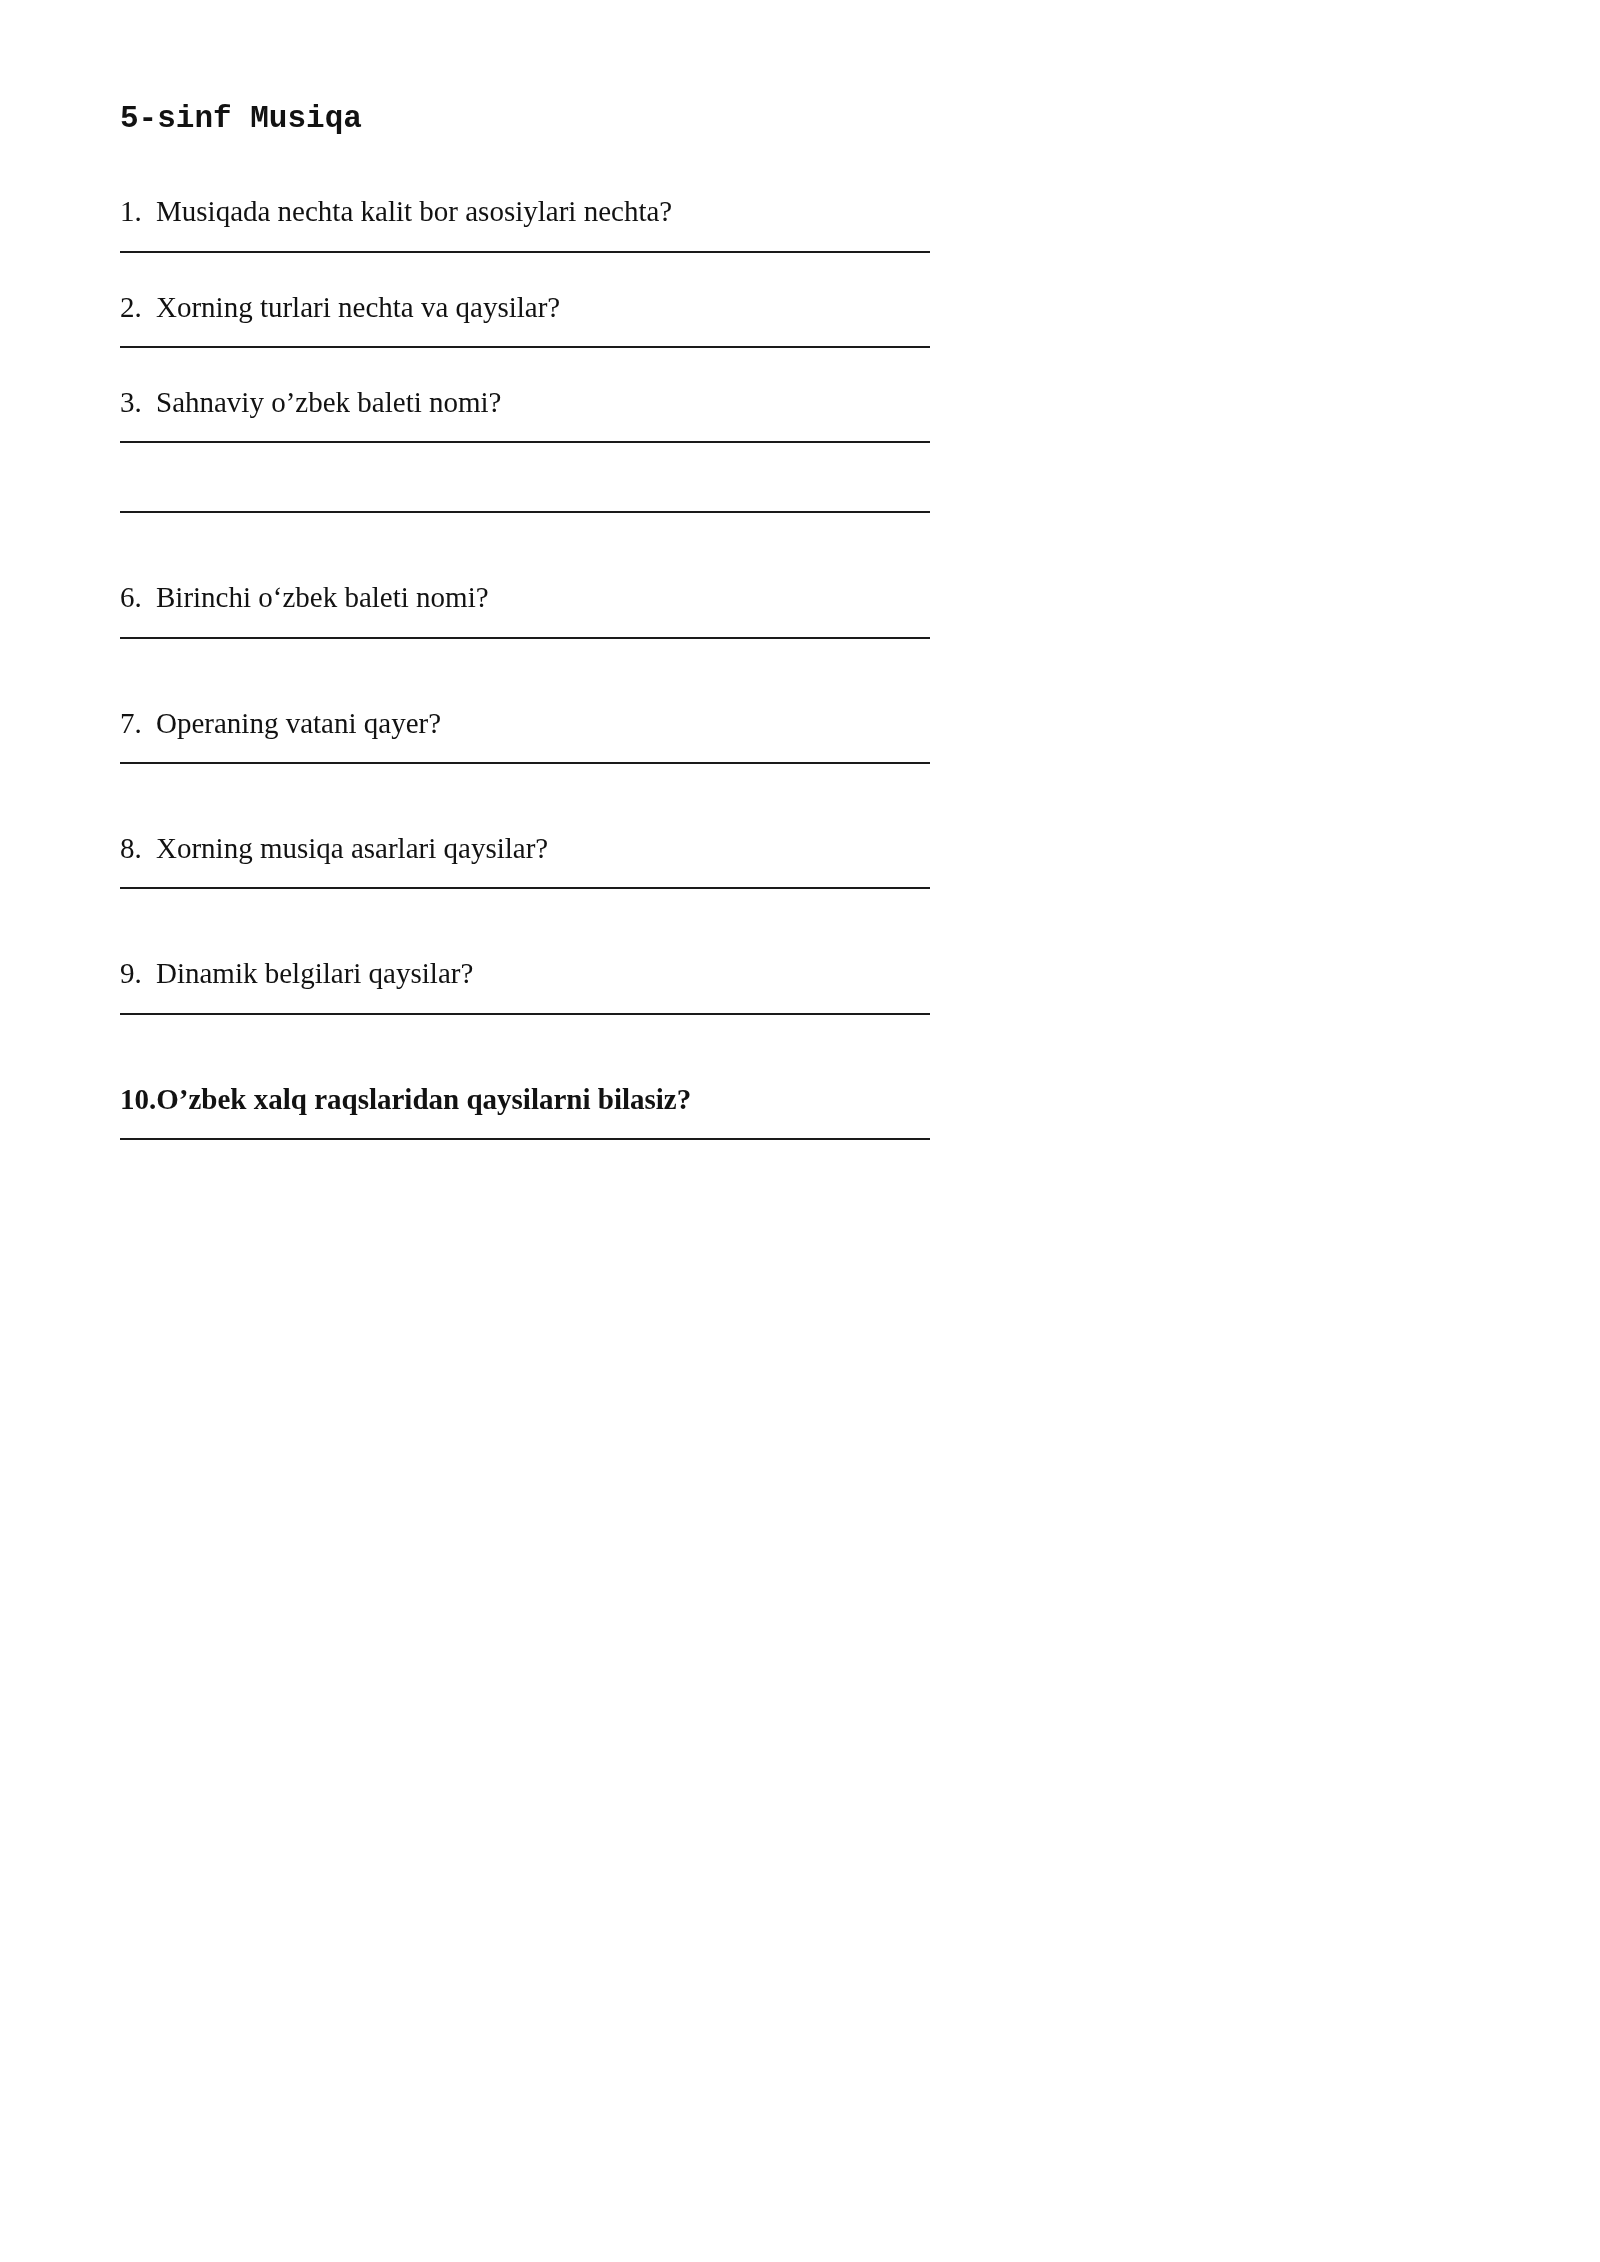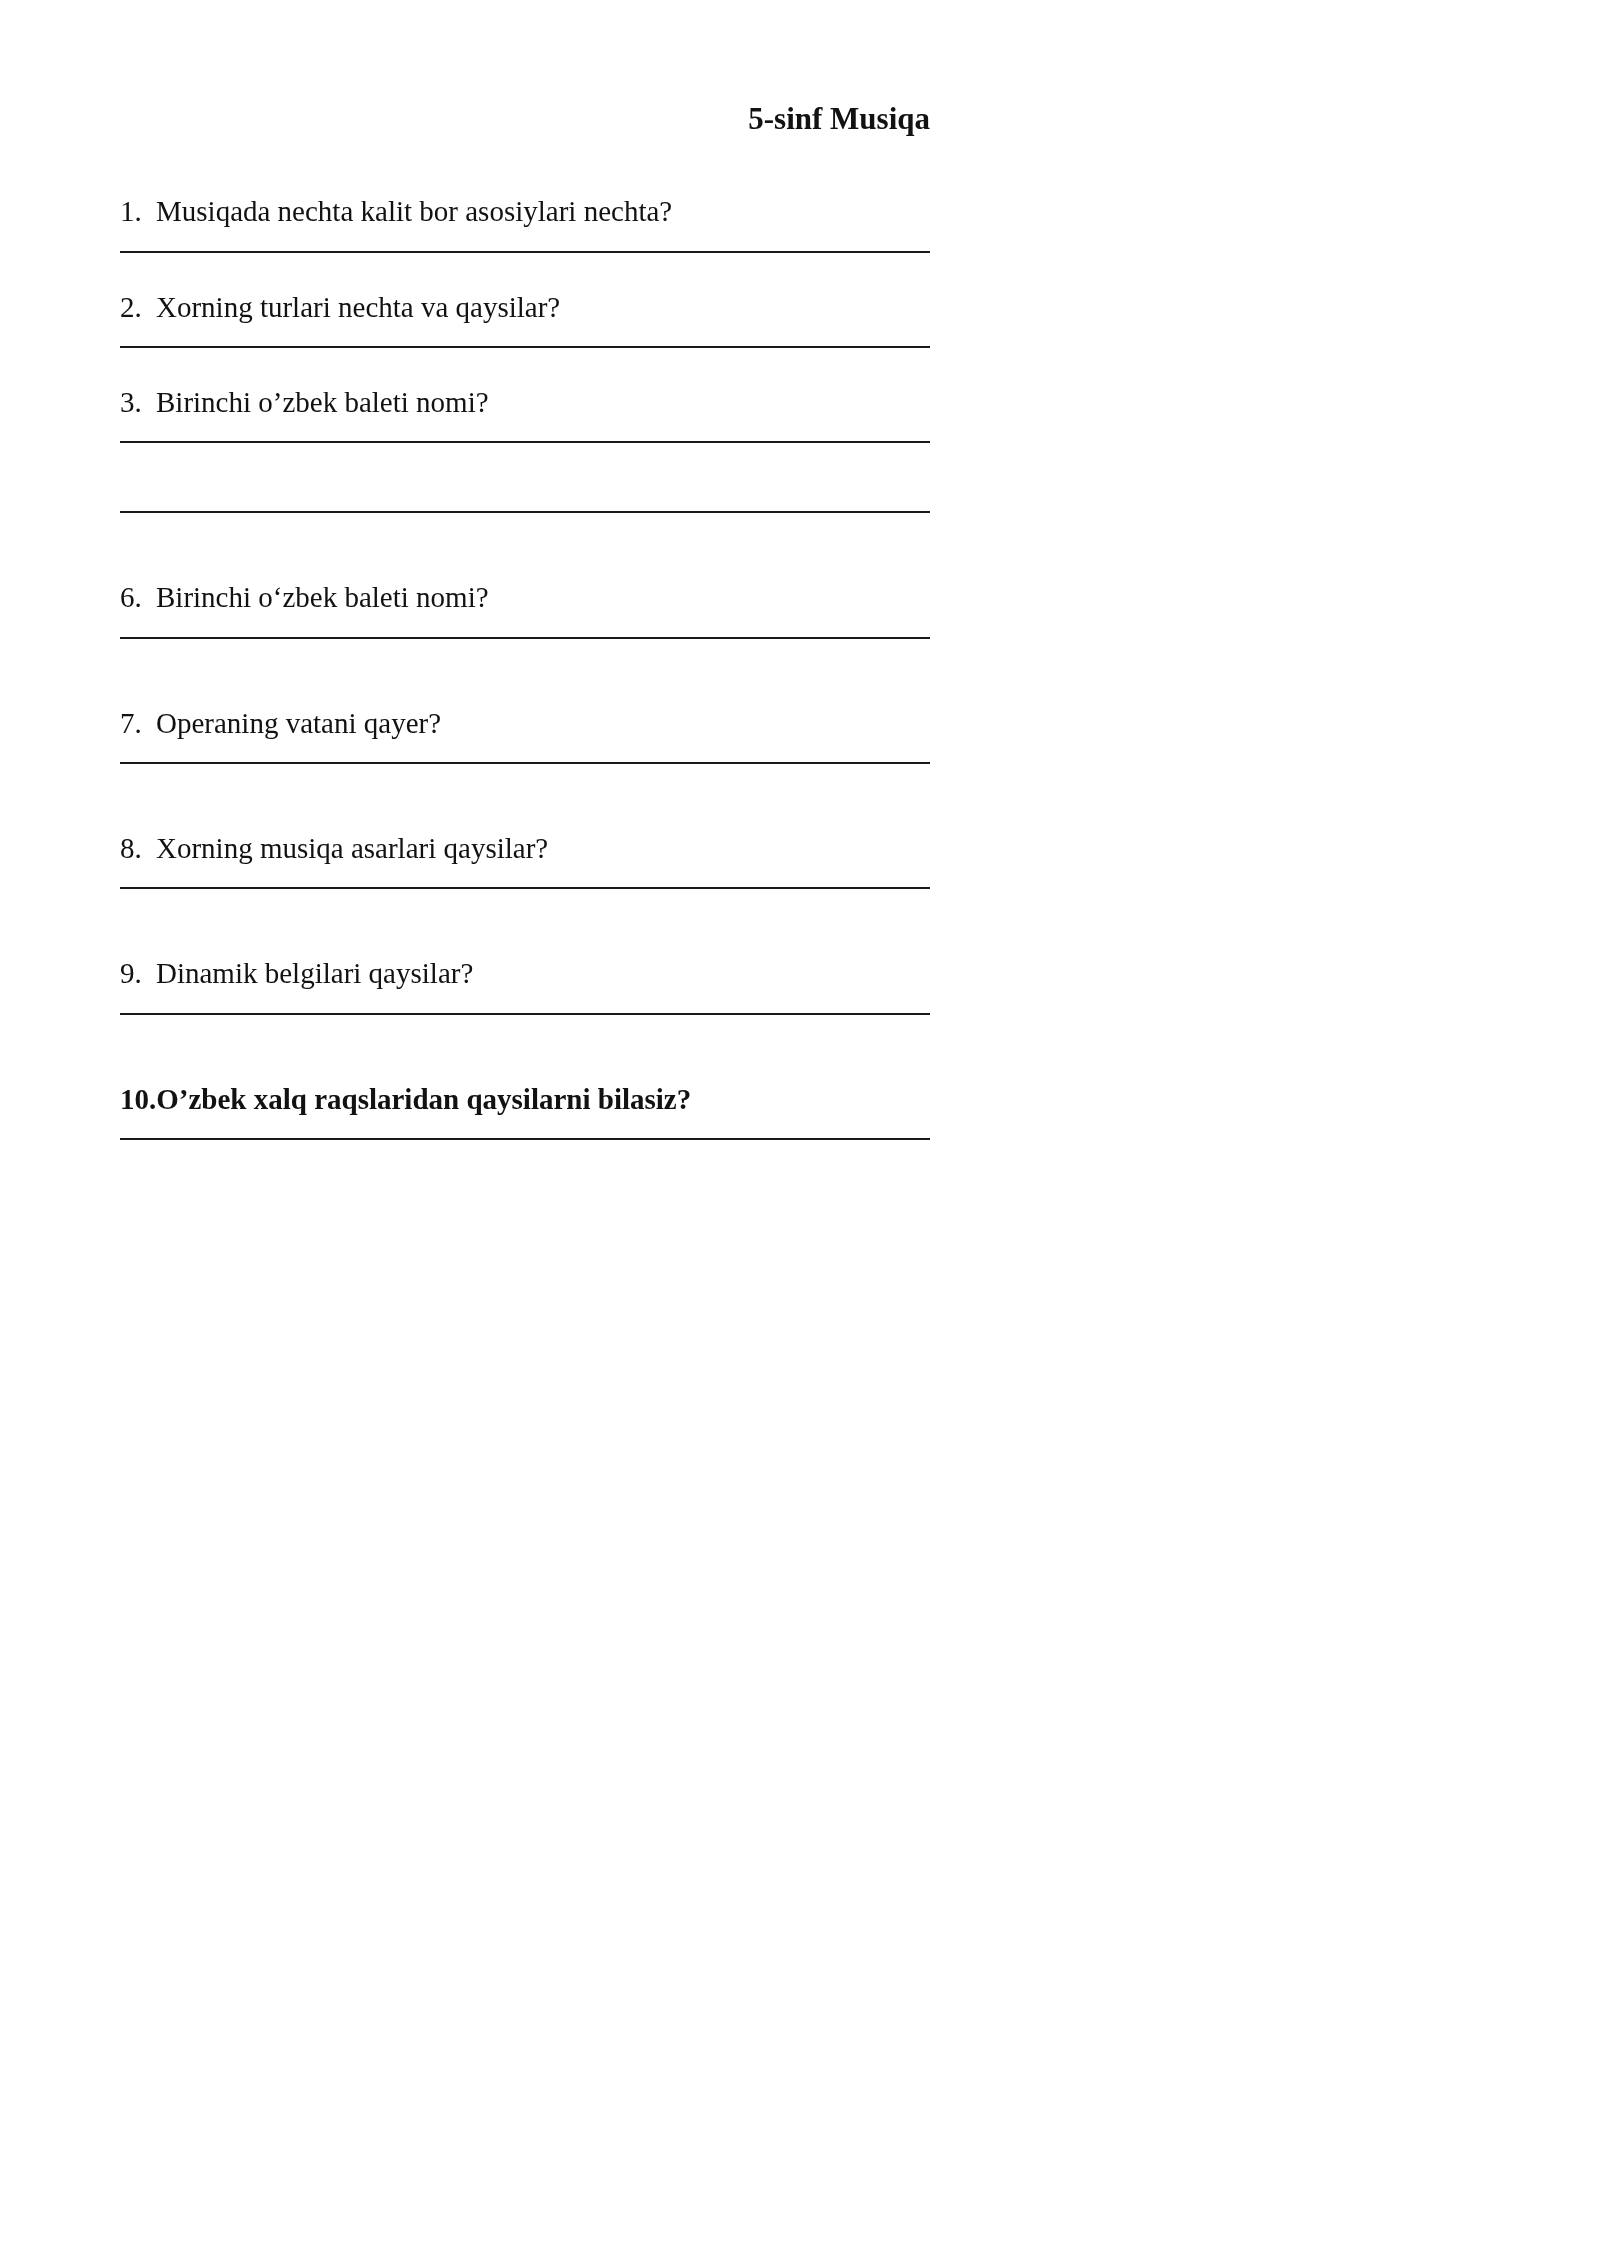--- a/index.html
+++ b/index.html
@@ -12,25 +12,26 @@
     width: 1600px;
     height: 2262px;
     background: #ffffff;
     box-sizing: border-box;
     padding: 100px 670px 0 120px;
     font-family: "Liberation Serif", "DejaVu Serif", serif;
     color: #121212;
   }
   .doc-title {
     width: 810px;
-    text-align: right;
+    text-align: left;
     font-size: 31px;
     font-weight: bold;
     line-height: 1.2;
     margin: 0 0 58px 0;
+    font-family: Liberation Mono, monospace;
   }
   .qblock {
     margin-bottom: 38px;
   }
   .qblock.gap-lg {
     margin-bottom: 68px;
   }
   .qblock.gap-none {
     margin-bottom: 0;
     font-weight: bold;
@@ -66,21 +67,21 @@
     <p class="question"><span class="q-num">1.</span><span class="q-text">Musiqada nechta kalit bor asosiylari nechta?</span></p>
     <div class="answer-line"></div>
   </div>
 
   <div class="qblock">
     <p class="question"><span class="q-num">2.</span><span class="q-text">Xorning turlari nechta va qaysilar?</span></p>
     <div class="answer-line"></div>
   </div>
 
   <div class="qblock gap-lg">
-    <p class="question"><span class="q-num">3.</span><span class="q-text">Birinchi o’zbek baleti nomi?</span></p>
+    <p class="question"><span class="q-num">3.</span><span class="q-text">Sahnaviy o’zbek baleti nomi?</span></p>
     <div class="answer-line"></div>
   </div>
 
   <div class="qblock gap-lg">
     <div class="answer-line"></div>
   </div>
 
 
   <div class="qblock gap-lg">
     <p class="question"><span class="q-num">6.</span><span class="q-text">Birinchi o‘zbek baleti nomi?</span></p>

